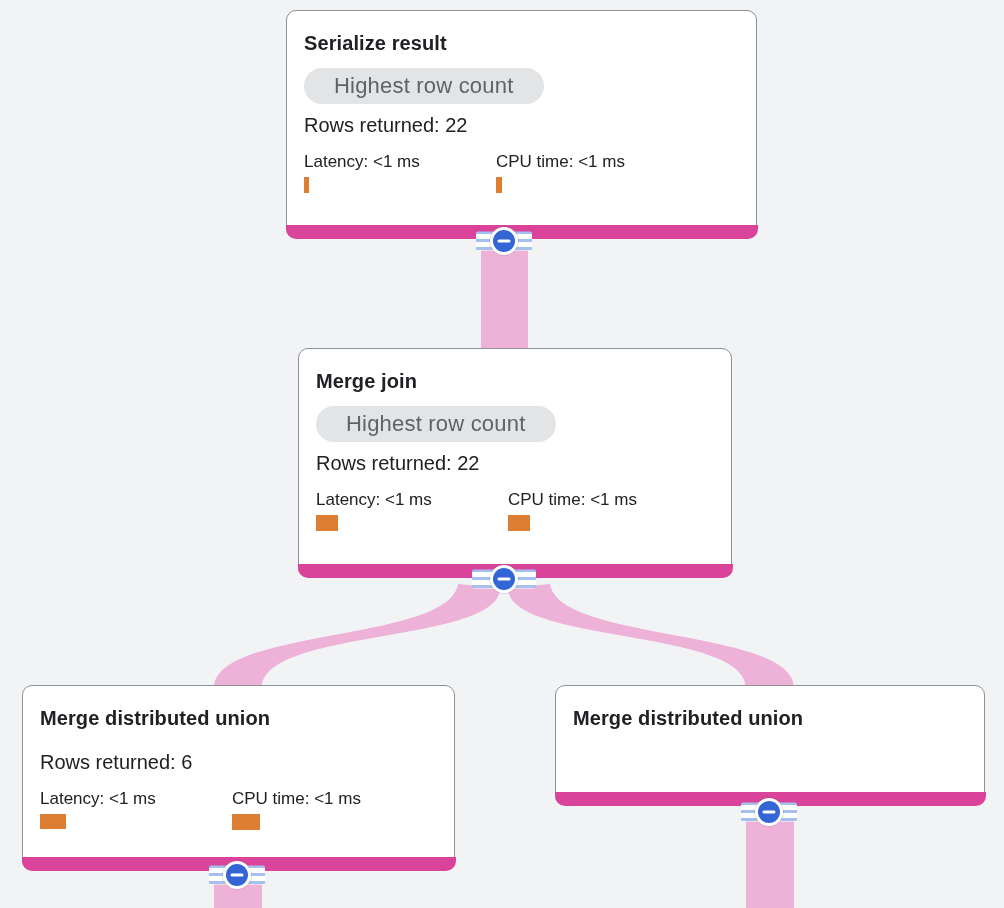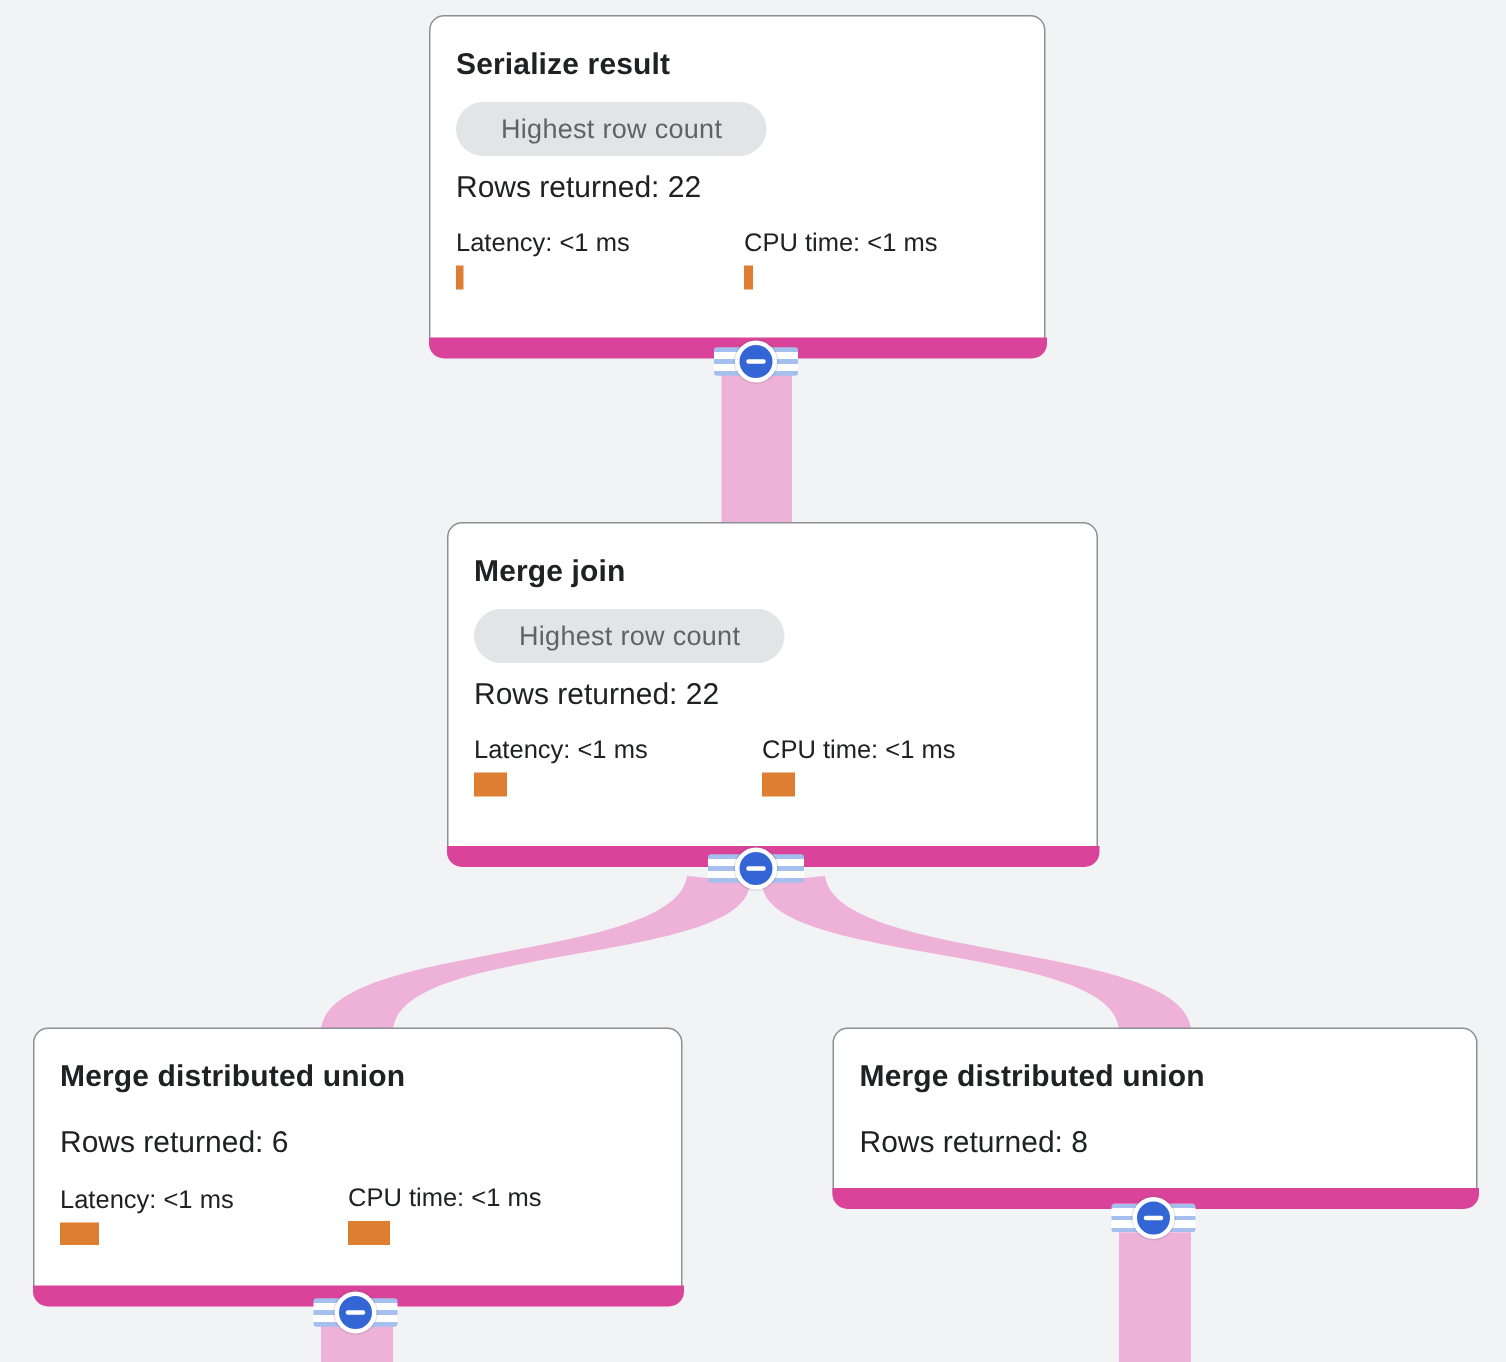--- a/index.html
+++ b/index.html
@@ -18,43 +18,43 @@
   .flow{fill:#eeb1d7;}
   
   .node{
     position:absolute;z-index:1;
     background:#ffffff;
     border:1.5px solid #8b9095;
     border-radius:10px;
     box-sizing:border-box;
     padding:20px 18px 0 17px;
   }
-  .node-0{left:286px;top:10px;width:411px;height:228px;}
+  .node-0{left:286px;top:10px;width:471px;height:228px;}
   .node-1{left:298px;top:348px;width:434px;height:229px;}
   .node-2{left:22px;top:685px;width:433px;height:185px;}
   .node-3{left:555px;top:685px;width:430px;height:120px;}
   .title{
     margin:0 0 12px 0;
     font-size:20px;line-height:25px;
     font-weight:600;color:#202124;
     letter-spacing:.1px;
   }
   .node--compact .title{margin-bottom:21px;}
   .badge{
     display:inline-block;
     background:#e3e4e6;color:#5f6368;
-    font-size:18px;line-height:22px;
+    font-size:22px;line-height:22px;
     padding:7px 30px;border-radius:19px;
     margin:0 0 11px 0;letter-spacing:.2px;
   }
   .rows{
     font-size:20px;line-height:21px;color:#202124;
     margin:0 0 15px 0;
   }
-  .metrics{display:flex;align-items:flex-end;}
+  .metrics{display:flex;}
   .metric{width:192px;}
   .metric:last-child{width:auto;}
   .mlabel{font-size:17px;line-height:21px;color:#202124;}
   .mbar{background:#de7e33;margin-top:5px;}
   .accent{
     position:absolute;left:-1.5px;right:-1.5px;bottom:-1.5px;
     height:14px;background:#d9449a;
     border-radius:0 0 10px 10px;
   }
   
@@ -142,21 +142,20 @@
       <div class="metric">
         <div class="mlabel">CPU time: &lt;1 ms</div>
         <div class="mbar" style="width:28px;height:16px"></div>
       </div>
     </div>
     <div class="accent"></div>
   </article>
 
   <article class="node node--compact node-3">
     <h2 class="title">Merge distributed union</h2>
-    <div class="rows">Rows returned: 8</div>
     <div class="accent"></div>
   </article>
 
   <div class="toggle toggle-0">
     <div class="stripes"></div>
     <div class="circle">
         <div class="minus"></div>
       </div>
   </div>
   <div class="toggle toggle-1">

